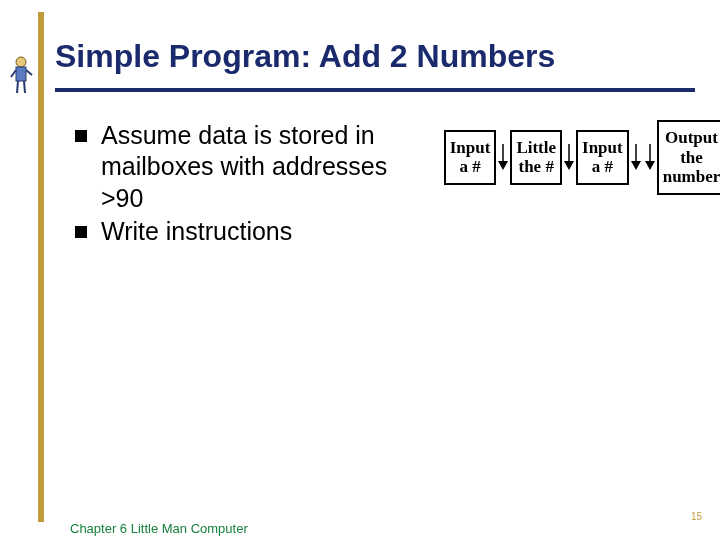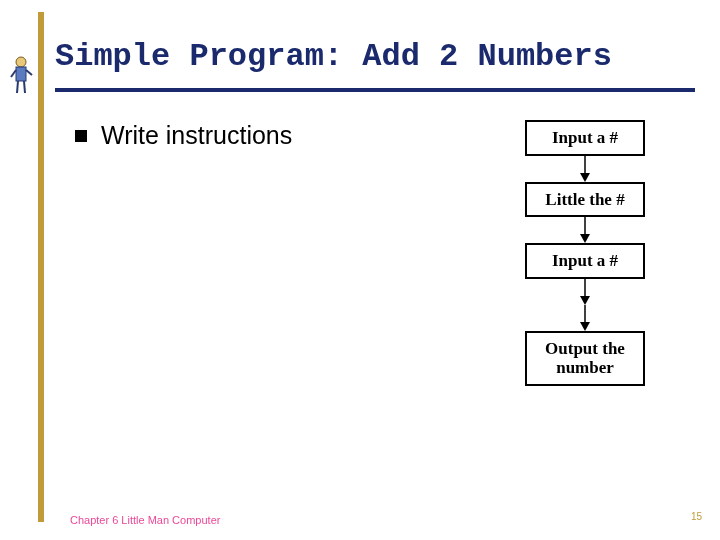--- a/index.html
+++ b/index.html
@@ -27,21 +27,20 @@
     height: 40px;
   }
   .title {
     position: absolute;
     left: 55px;
     top: 38px;
     font-size: 32px;
     font-weight: bold;
     color: #1a2a6c;
     white-space: nowrap;
-    font-family: Liberation Mono, monospace;
   }
   .underline {
     position: absolute;
     left: 55px;
     top: 88px;
     width: 640px;
     height: 4px;
     background: #1a2a6c;
   }
   .bullets {
@@ -67,22 +66,22 @@
     font-size: 25px;
     color: #000;
     line-height: 1.25;
   }
   .flow {
     position: absolute;
     left: 520px;
     top: 120px;
     width: 130px;
     display: flex;
-    flex-direction: column;
     align-items: center;
+    justify-content: center;
   }
   .flow-box {
     border: 2px solid #000;
     background: #fff;
     width: 120px;
     padding: 6px 4px;
     text-align: center;
     font-family: "Times New Roman", Times, serif;
     font-size: 17px;
     font-weight: bold;
@@ -91,23 +90,23 @@
   }
   .arrow {
     height: 26px;
     display: flex;
     align-items: center;
     justify-content: center;
   }
   .footer-left {
     position: absolute;
     left: 70px;
-    bottom: 14px;
-    font-size: 11px;
-    color: #ec4899;
+    bottom: 4px;
+    font-size: 13px;
+    color: #15803d;
   }
   .footer-right {
     position: absolute;
     right: 18px;
     bottom: 18px;
     font-size: 10px;
     color: #c19b3a;
   }
 </style>
 </head>
@@ -123,20 +122,24 @@
     <line x1="18" y1="15" x2="24" y2="20" stroke="#2a3a70" stroke-width="2"></line>
     <line x1="10" y1="26" x2="9" y2="38" stroke="#2a3a70" stroke-width="2"></line>
     <line x1="16" y1="26" x2="17" y2="38" stroke="#2a3a70" stroke-width="2"></line>
   </svg>
 </div>
 
 <div class="title">Simple Program:  Add 2 Numbers</div>
 <div class="underline"></div>
 
 <div class="bullets">
+  <div class="bullet-row">
+    <div class="bullet-mark"></div>
+    <div class="bullet-text">Assume data is stored in mailboxes with addresses &gt;90</div>
+  </div>
   <div class="bullet-row">
     <div class="bullet-mark"></div>
     <div class="bullet-text">Write instructions</div>
   </div>
 </div>
 
 <div class="flow">
   <div class="flow-box">Input a #</div>
   <div class="arrow">
     <svg width="14" height="26">

